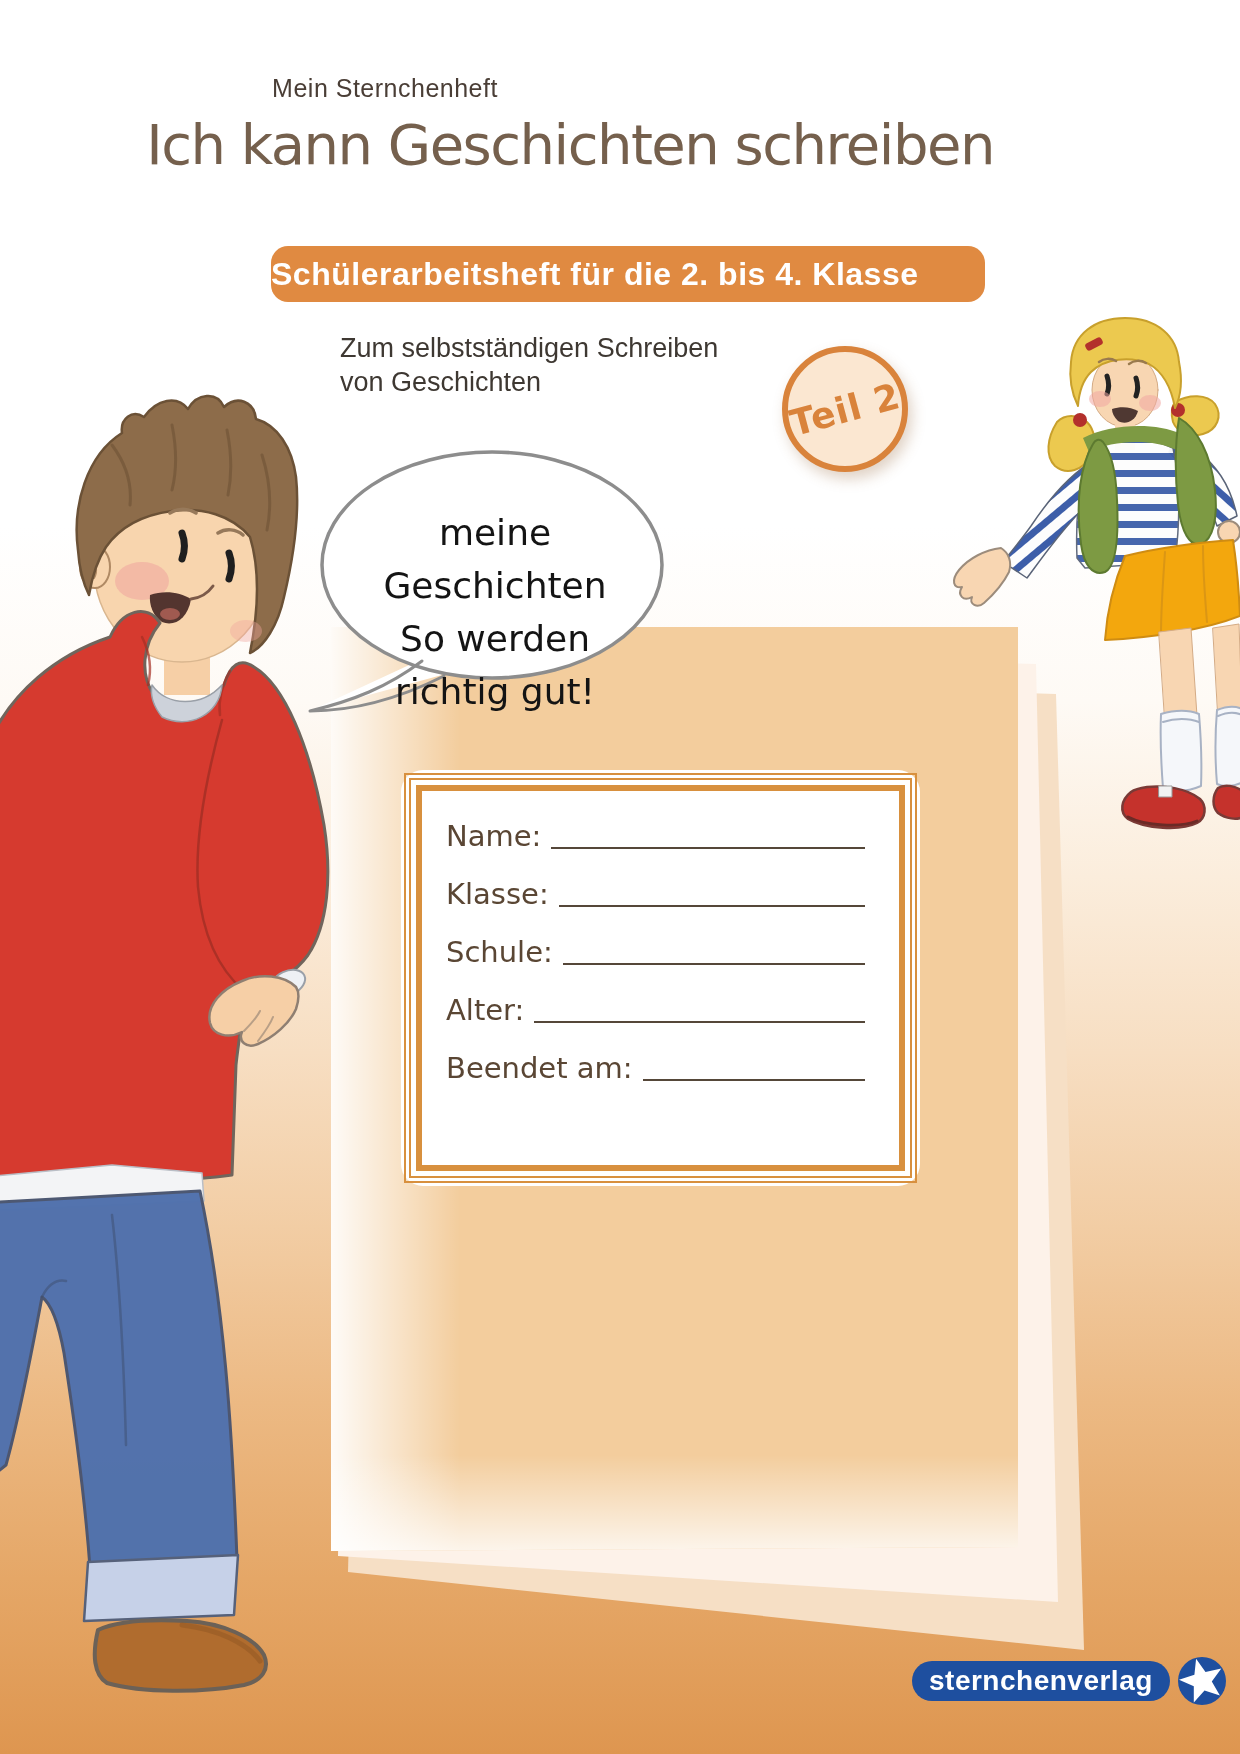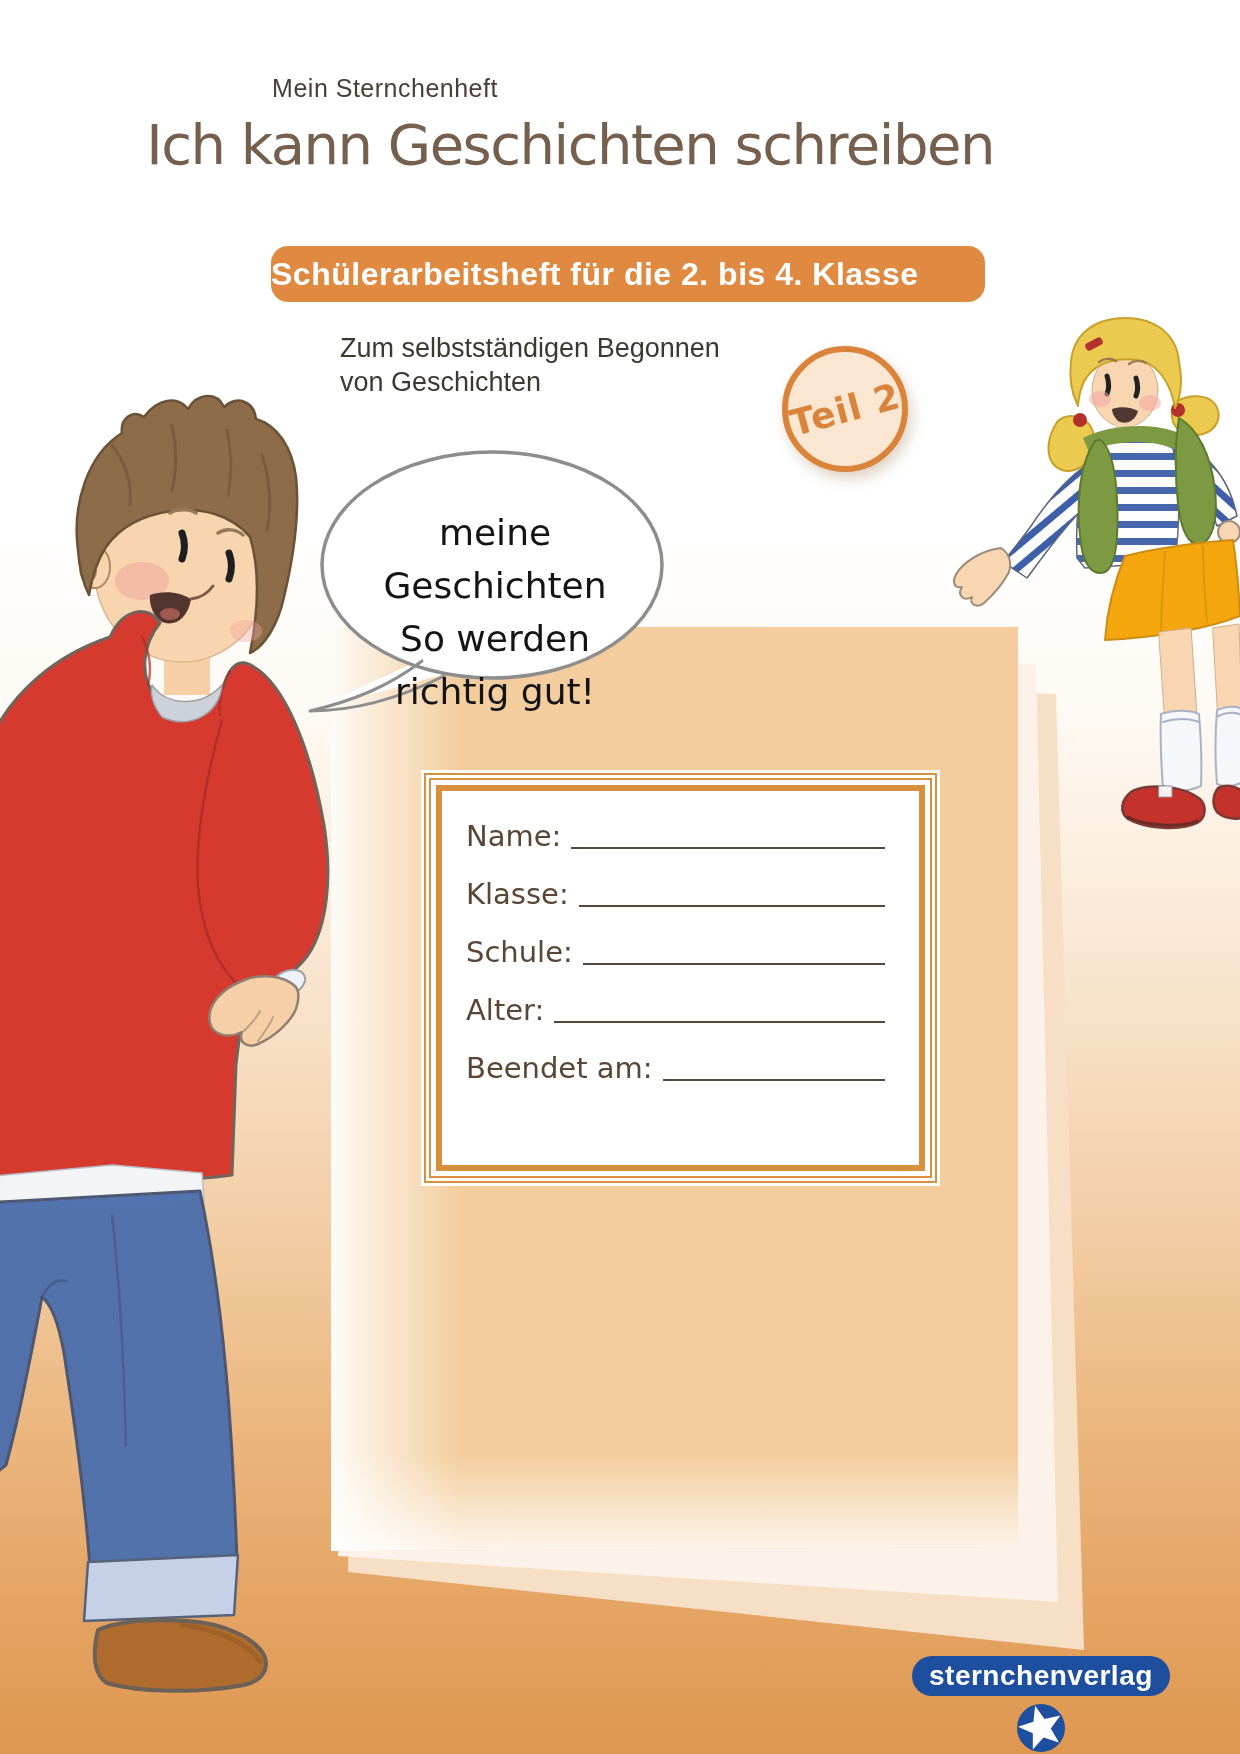--- a/index.html
+++ b/index.html
@@ -42,32 +42,32 @@
     font-family: "DejaVu Sans", sans-serif; font-weight: bold;
     font-size: 36px; color: #d9833b; letter-spacing: 1px;
   }
 
   .bubble-text {
     left: 330px; top: 506px; width: 330px; text-align: center;
     font-family: "DejaVu Sans", sans-serif; font-size: 36px; line-height: 53px;
     color: #141414;
   }
 
-  .info-panel { left: 421px; top: 770px; width: 519px; height: 416px; background: #ffffff; padding: 3px; }
+  .info-panel { left: 401px; top: 770px; width: 519px; height: 416px; background: #ffffff; padding: 3px; border-radius: 22px; }
   .info-panel .b1 { border: 2px solid #d8903e; padding: 3px; height: 100%; }
   .info-panel .b2 { border: 2px solid #d8903e; padding: 5px; height: 100%; }
   .info-panel .b3 { border: 6px solid #d8903e; background: #fff; height: 100%; padding: 10px 34px 6px 24px; }
   .form-row { display: flex; align-items: flex-end; height: 58px; }
   .field-label {
     font-family: "DejaVu Sans", sans-serif; font-size: 29px; color: #5a4634;
     margin-bottom: 6px; white-space: nowrap;
   }
   .field-line { flex: 1; border-bottom: 2px solid #554739; margin: 0 0 10px 10px; }
 
-  .publisher { left: 912px; top: 1656px; display: flex; align-items: center; gap: 7px; flex-direction: column; }
+  .publisher { left: 912px; top: 1656px; display: flex; align-items: center; gap: 7px; }
   .logo-pill {
     height: 40px; border-radius: 20px; background: #1e4f9f; padding: 0 17px;
     color: #ffffff; font-weight: bold; font-size: 28px; letter-spacing: .5px;
     line-height: 40px;
   }
   svg { display: block; }
 </style>
 </head>
 <body>
 
@@ -237,21 +237,21 @@
   <div class="abs bubble-text">
     <div>meine Geschichten</div>
     <div>So werden</div>
     <div>richtig gut!</div>
   </div>
 
   <div class="abs series-label">Mein Sternchenheft</div>
   <div class="abs main-title">Ich kann Geschichten schreiben</div>
   <div class="abs class-banner">Schülerarbeitsheft für die 2. bis 4. Klasse</div>
   <div class="abs subtitle">
-    <div>Zum selbstständigen Begonnen</div>
+    <div>Zum selbstständigen Schreiben</div>
     <div>von Geschichten</div>
   </div>
   <div class="abs part-badge">
     <span>Teil 2</span>
   </div>
 
   <div class="abs publisher">
     <div class="logo-pill">sternchenverlag</div>
     <svg width="50" height="50" viewBox="0 0 50 50">
       <circle cx="25" cy="25" r="24" fill="#1e4f9f"></circle>

